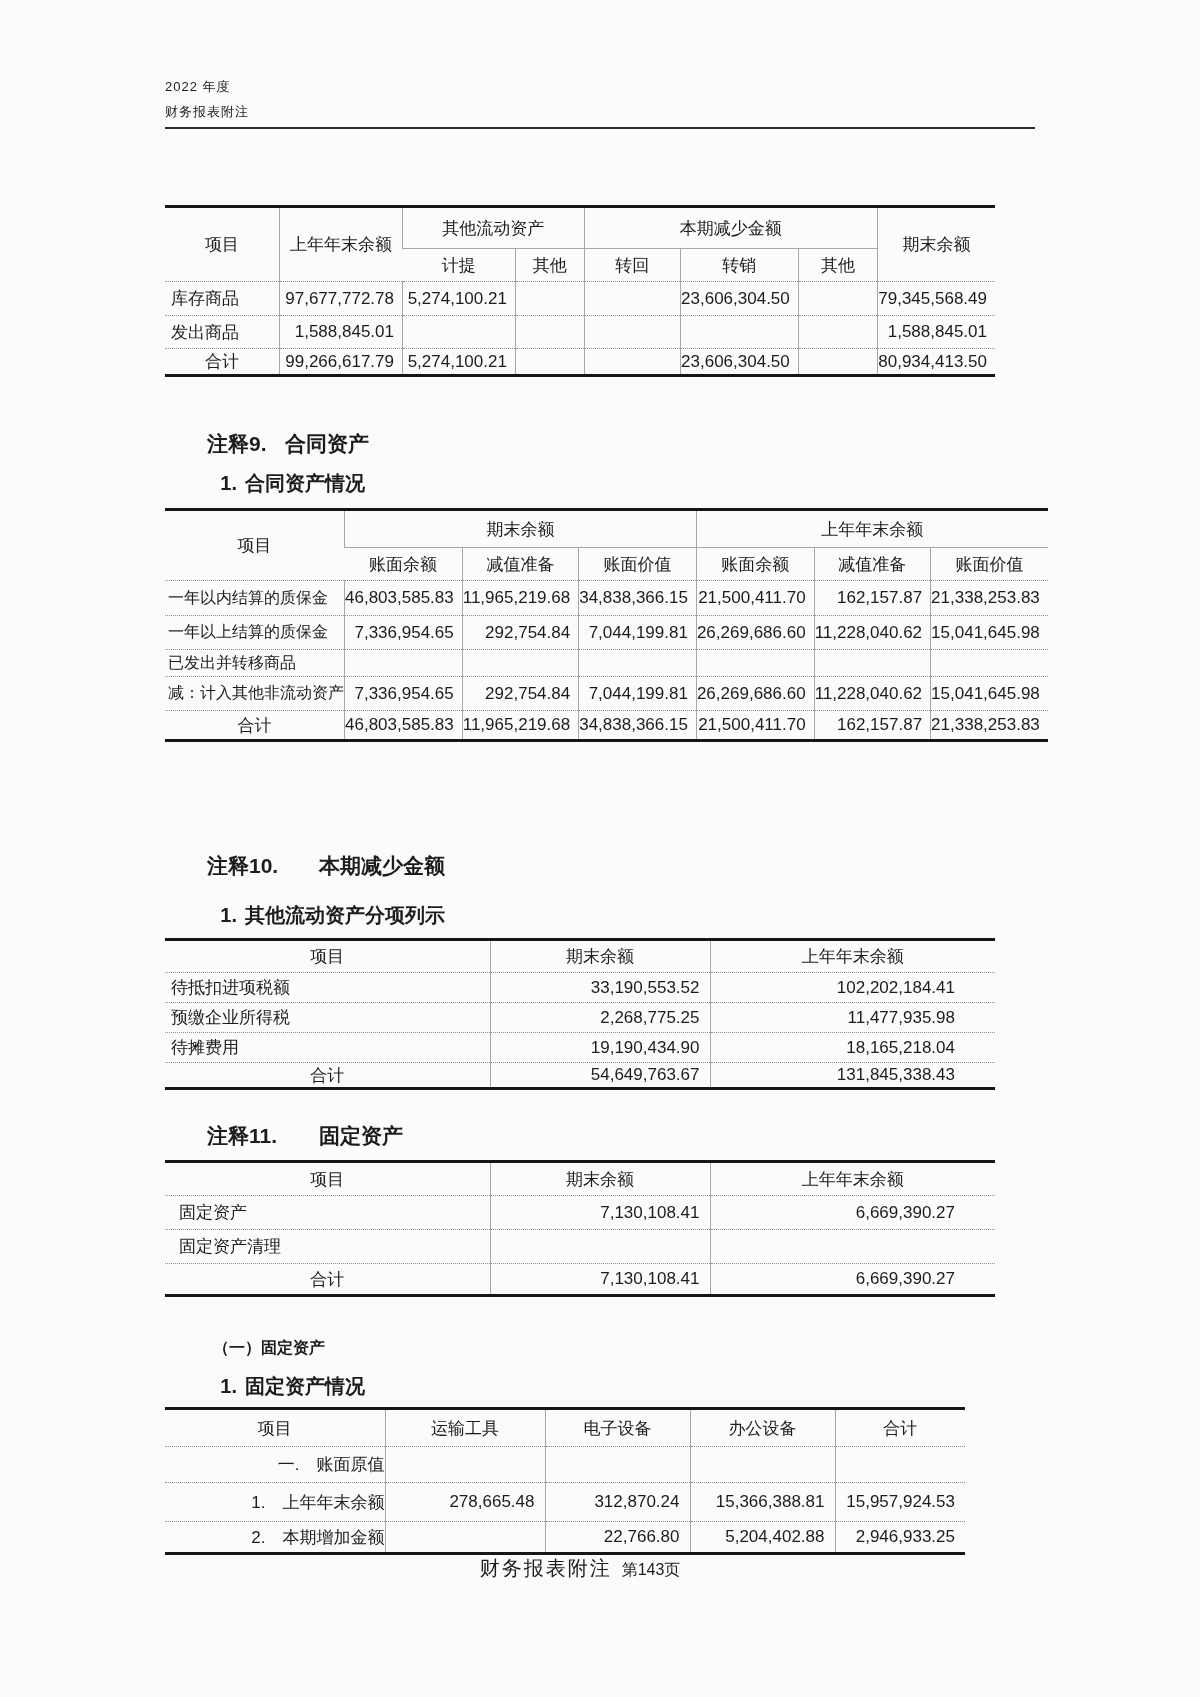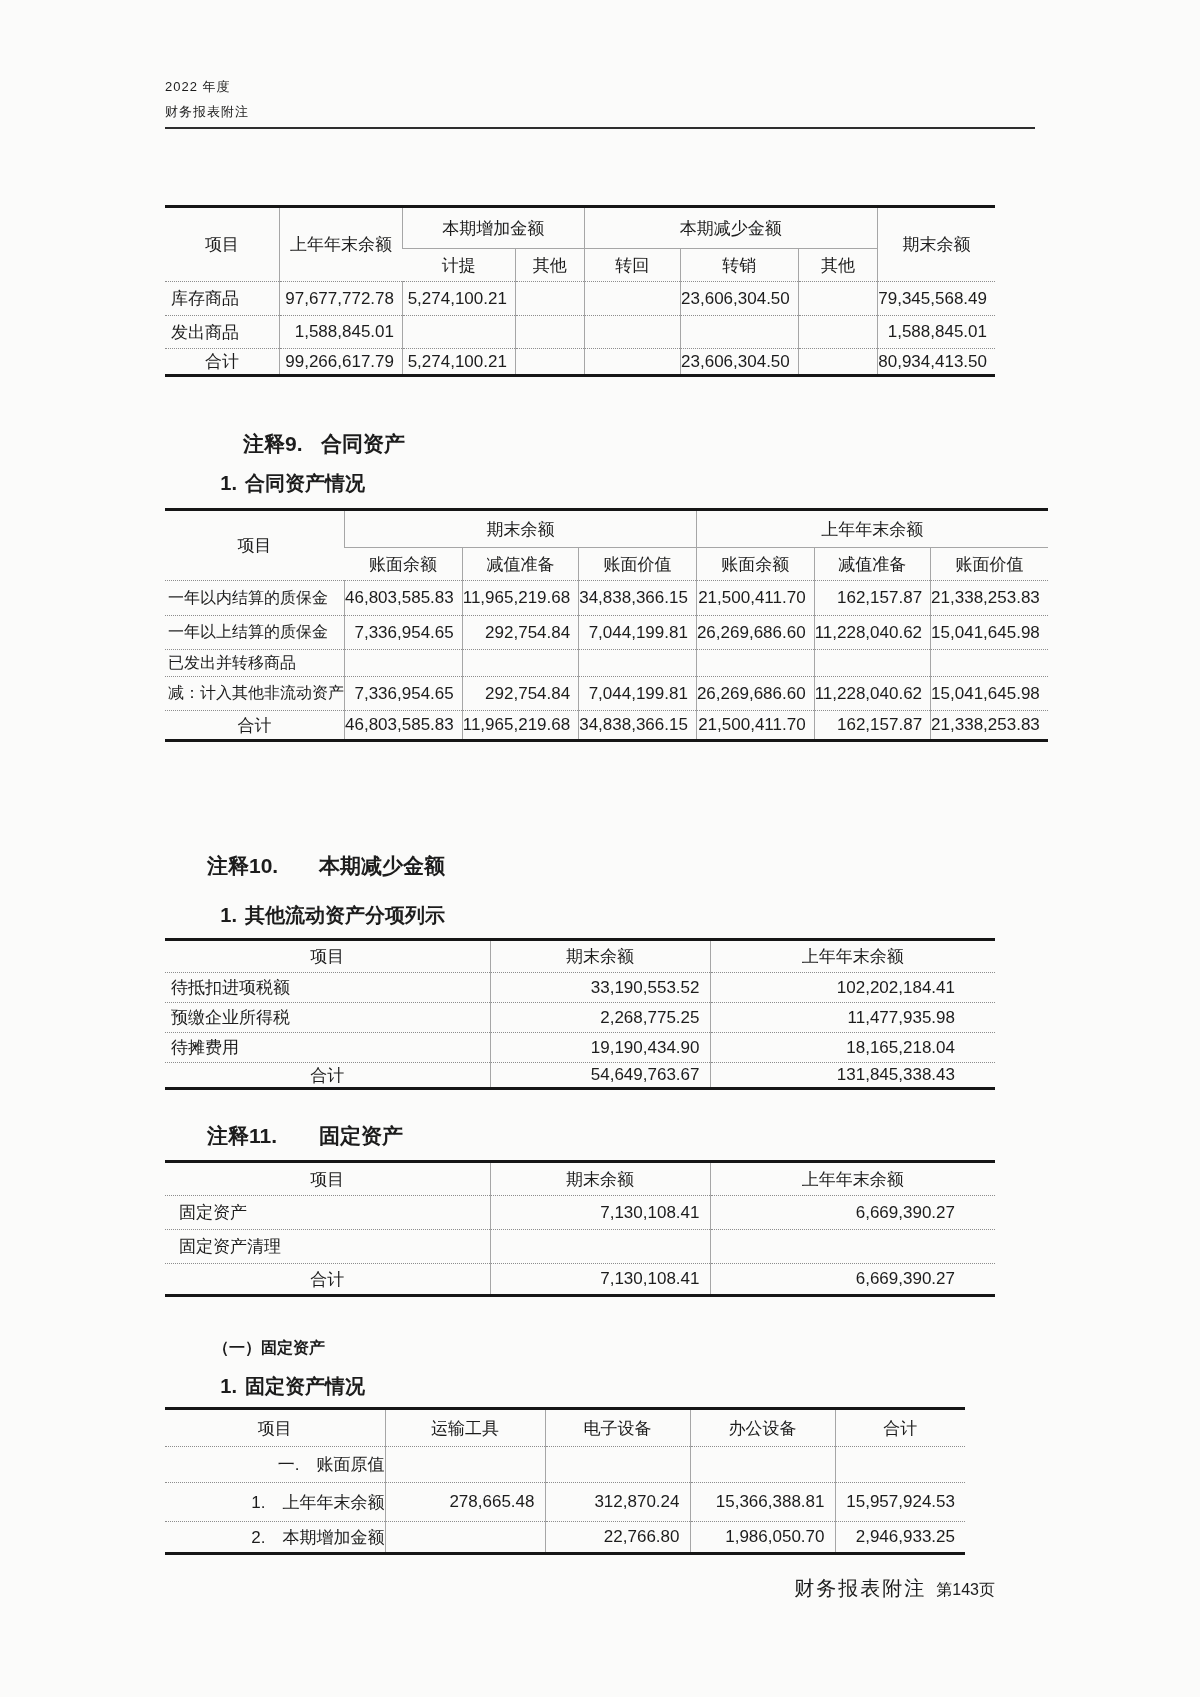--- a/index.html
+++ b/index.html
@@ -12,21 +12,21 @@
   }
   .content { width:830px; margin-left:165px; padding-top:74px; }
 
   
   .doc-header div { font-size:13px; line-height:25px; letter-spacing:1px; }
   .head-rule { border:none; border-top:2px solid #2e2e2e; width:870px; margin-top:3px; }
 
   
   .h-note { display:flex; font-weight:700; font-size:21px; line-height:28px; padding-left:42px; }
   .h-note .num-wide { width:112px; }
-  .h-note .num-narrow { width:78px;margin-left:36px; }
+  .h-note .num-narrow { width:78px; }
   .h-sub { display:flex; font-weight:700; font-size:20px; line-height:26px; padding-left:40px; }
   .h-sub .num { width:40px; }
   .h-paren { font-weight:700; font-size:16px; line-height:26px; padding-left:48px; }
 
   
   table.tbl {
     border-collapse:collapse; table-layout:fixed;
     border-top:3px solid #161616; border-bottom:3px solid #161616;
   }
   .tbl th, .tbl td {
@@ -69,21 +69,21 @@
   .t4 tbody tr { height:34px; } .t4 tbody tr.total { height:32px; }
 
   .h-paren-fixed { margin-top:38px; }
   .h-sub-fixed { margin-top:12px; }
   .t5 { margin-top:8px; width:800px; }
   .t5 thead tr { height:38px; }
   .t5 tbody tr.r1 { height:36px; } .t5 tbody tr.r2 { height:39px; } .t5 tbody tr.r3 { height:32px; }
   .t5 .lbl { padding-left:8px;text-align:right; }
   .t5 .num { padding-right:10px; }
 
-  .page-footer { margin-top:20px; text-align:right; }
+  .page-footer { text-align:center; }
   .page-footer .f-title { font-size:20px; letter-spacing:2px; }
   .page-footer .f-page { font-size:16px; margin-left:10px; }
 </style>
 </head>
 <body>
 
 <div class="content">
 
   <header class="doc-header">
     <div>2022 年度</div>
@@ -99,21 +99,21 @@
         <col style="width:69px">
       <col style="width:97px">
         <col style="width:118px">
         <col style="width:80px">
         <col style="width:115px">
     </colgroup>
     <thead>
       <tr class="r1">
         <th rowspan="2">项目</th>
         <th rowspan="2">上年年末余额</th>
-        <th colspan="2" class="grp">本期增加金额</th>
+        <th colspan="2" class="grp">其他流动资产</th>
         <th colspan="3" class="grp">本期减少金额</th>
         <th rowspan="2">期末余额</th>
       </tr>
       <tr class="r2">
         <th>计提</th>
         <th>其他</th>
         <th>转回</th>
         <th>转销</th>
         <th>其他</th>
       </tr>
@@ -353,21 +353,21 @@
         <td class="lbl">1.　上年年末余额</td>
         <td class="num">278,665.48</td>
         <td class="num">312,870.24</td>
         <td class="num">15,366,388.81</td>
         <td class="num">15,957,924.53</td>
       </tr>
       <tr class="r3">
         <td class="lbl">2.　本期增加金额</td>
         <td class="num"></td>
         <td class="num">22,766.80</td>
-        <td class="num">1,986,050.70</td>
+        <td class="num">5,204,402.88</td>
         <td class="num">2,946,933.25</td>
       </tr>
     </tbody>
   </table>
 
   <div class="page-footer">
     <span class="f-title">财务报表附注</span><span class="f-page">第143页</span>
   </div>
 
 </div>

